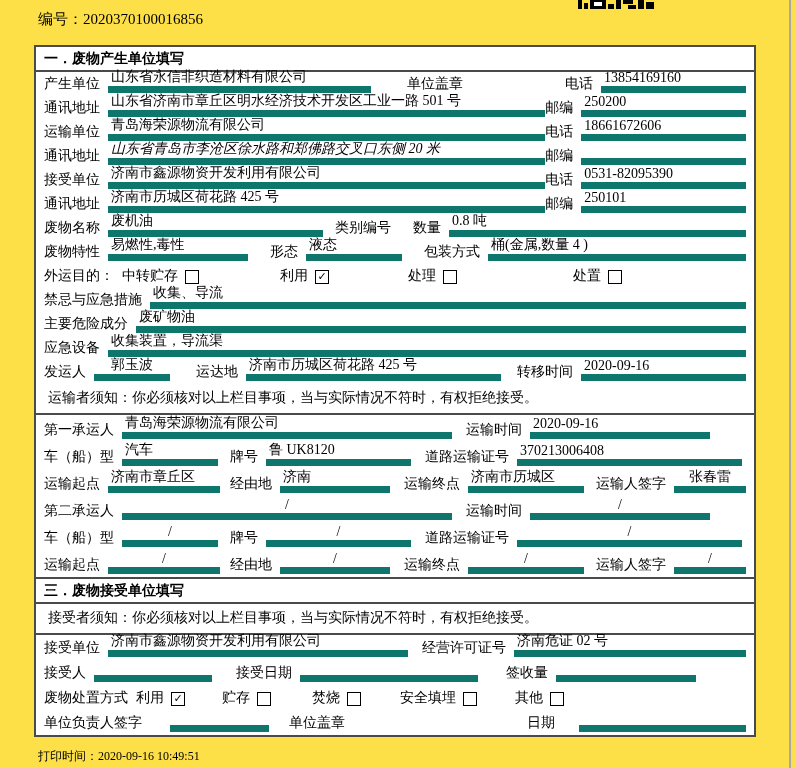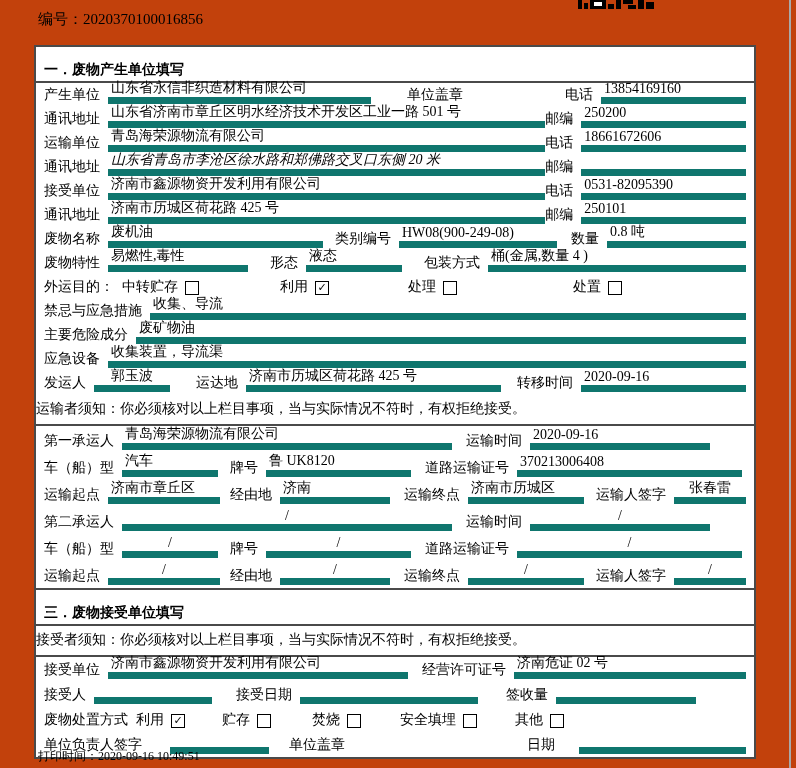--- a/index.html
+++ b/index.html
@@ -1,30 +1,30 @@
 <!DOCTYPE html>
 <html><head>
 <meta charset="utf-8">
 <style>
   html,body{margin:0;padding:0;background:#fff;}
-  .page{position:relative;width:796px;height:768px;background:#c2410c;overflow:hidden;
+  .page{position:relative;width:796px;height:768px;background:#fde047;overflow:hidden;
         font-family:"Liberation Serif","DejaVu Serif",serif;color:#000;font-size:14px;}
   .edge-line{position:absolute;left:789px;top:0;bottom:0;width:2px;background:#a9a9a9;}
   
   .hdr{position:absolute;left:0;top:0;width:758px;height:44px;}
   .serial{position:absolute;left:38px;top:10px;font-size:15px;white-space:nowrap;}
   .title{position:absolute;left:330px;top:4px;font-size:23px;font-weight:bold;
          font-family:"Liberation Sans","DejaVu Sans",sans-serif;letter-spacing:1px;white-space:nowrap;}
   .qr{position:absolute;left:578px;top:0;width:76px;height:10px;}
   
   .tbl{position:absolute;left:34px;top:45px;width:722px;border:2px solid #4a4a4a;box-sizing:border-box;background:#fff;}
   .sec-head{font-family:"Liberation Sans","DejaVu Sans",sans-serif;font-weight:bold;font-size:14px;
-            padding:14px 8px 2px 8px;border-bottom:2px solid #4a4a4a;}
+            padding:3px 8px 2px 8px;border-bottom:2px solid #4a4a4a;}
   .sec-head.mid{border-top:2px solid #4a4a4a;}
-  .notice{padding:5px 8px 6px 0;border-bottom:2px solid #4a4a4a;white-space:nowrap;}
+  .notice{padding:5px 8px 6px 12px;border-bottom:2px solid #4a4a4a;white-space:nowrap;}
   .row{display:flex;align-items:flex-end;padding:0 8px 3px 8px;box-sizing:border-box;white-space:nowrap;}
   .s1 .row{height:24px;}
   .s2 .row{height:27px;}
   .s3 .row{height:25px;}
   .lbl{flex:none;padding-right:8px;}
   .uv{border-bottom:7px solid #0f766e;padding:0 3px;box-sizing:border-box;overflow:hidden;}
   .grow{flex:1;}
   .ctr{text-align:center;}
   .box{flex:none;display:inline-block;width:12px;height:12px;border:1px solid #000;
        font-size:11px;line-height:11px;text-align:center;margin:0 0 1px 7px;
@@ -102,21 +102,20 @@
         <span class="lbl">通讯地址</span>
         <span class="uv" style="width:438px;">济南市历城区荷花路 425 号</span>
         <span class="lbl" style="margin-left:auto;">邮编</span>
         <span class="uv" style="width:165px;">250101</span>
       </div>
 
       <div class="row">
         <span class="lbl">废物名称</span>
         <span class="uv" style="width:215px;">废机油</span>
         <span class="lbl" style="margin-left:12px;">类别编号</span>
-        <span class="uv" style="width:158px;">HW08(900-249-08)</span>
         <span class="lbl" style="margin-left:14px;">数量</span>
         <span class="uv grow">0.8 吨</span>
       </div>
 
       <div class="row">
         <span class="lbl">废物特性</span>
         <span class="uv" style="width:140px;">易燃性,毒性</span>
         <span class="lbl" style="margin-left:22px;">形态</span>
         <span class="uv" style="width:96px;">液态</span>
         <span class="lbl" style="margin-left:22px;">包装方式</span>

